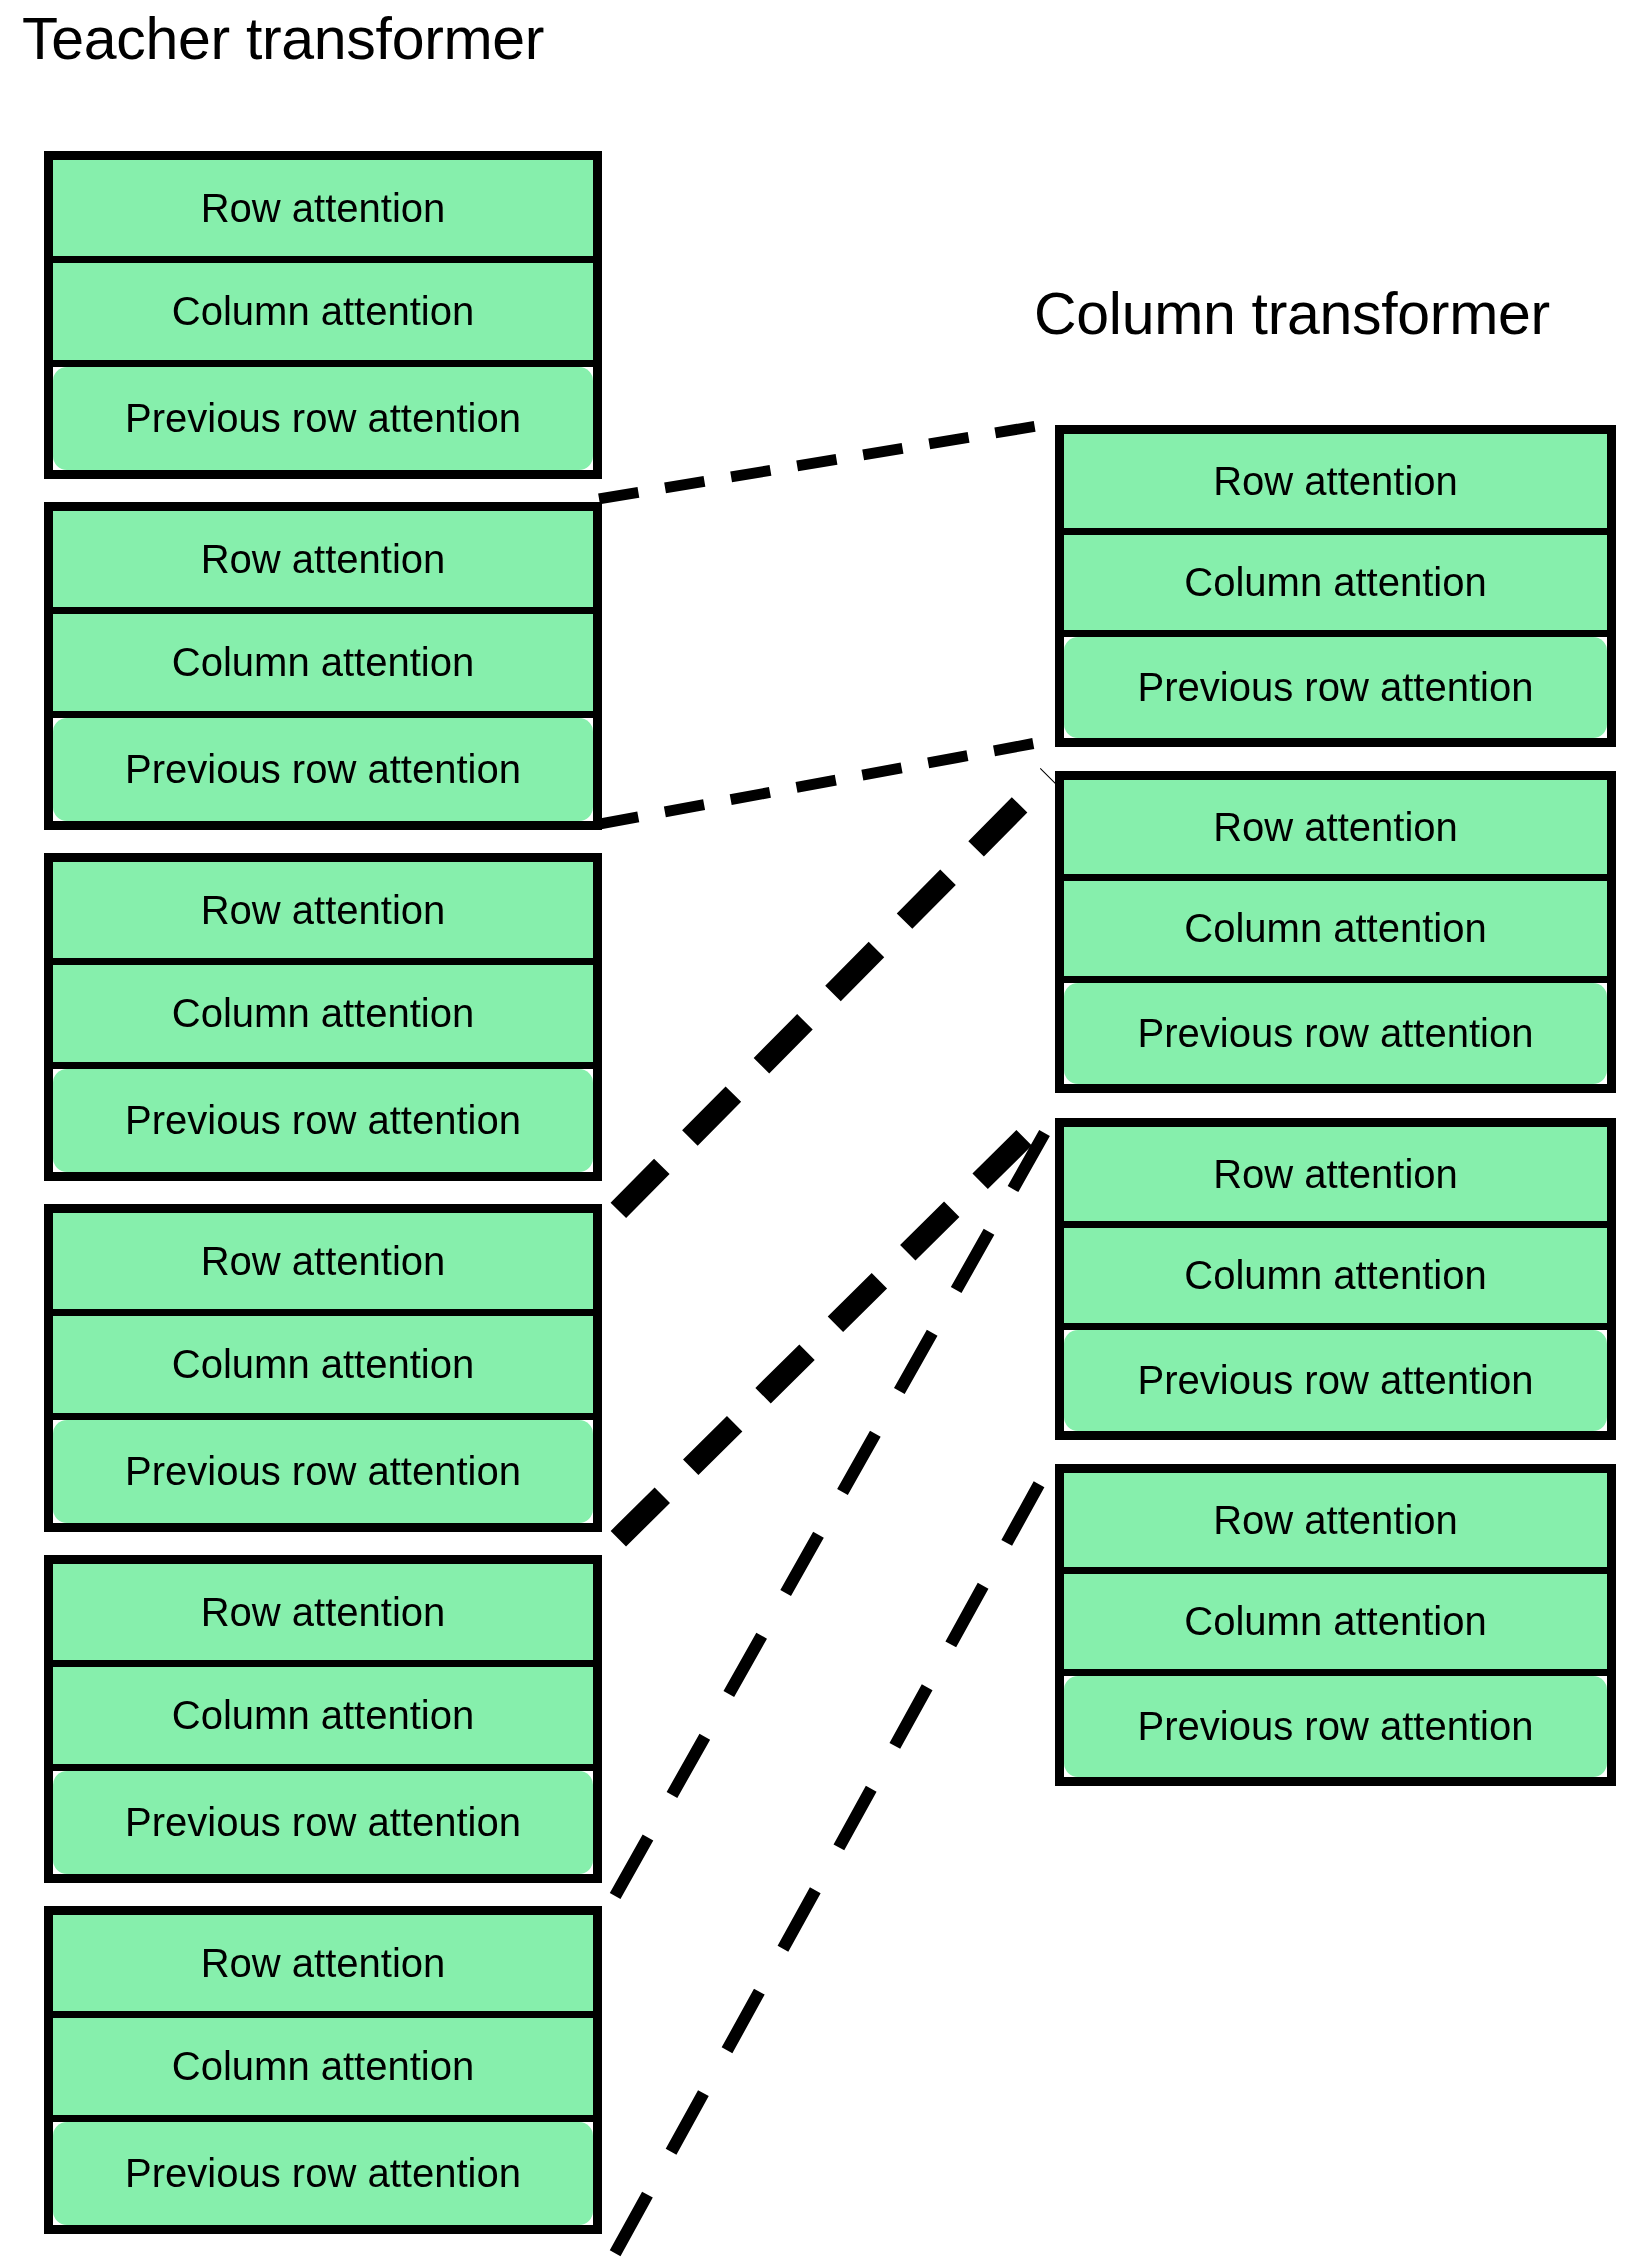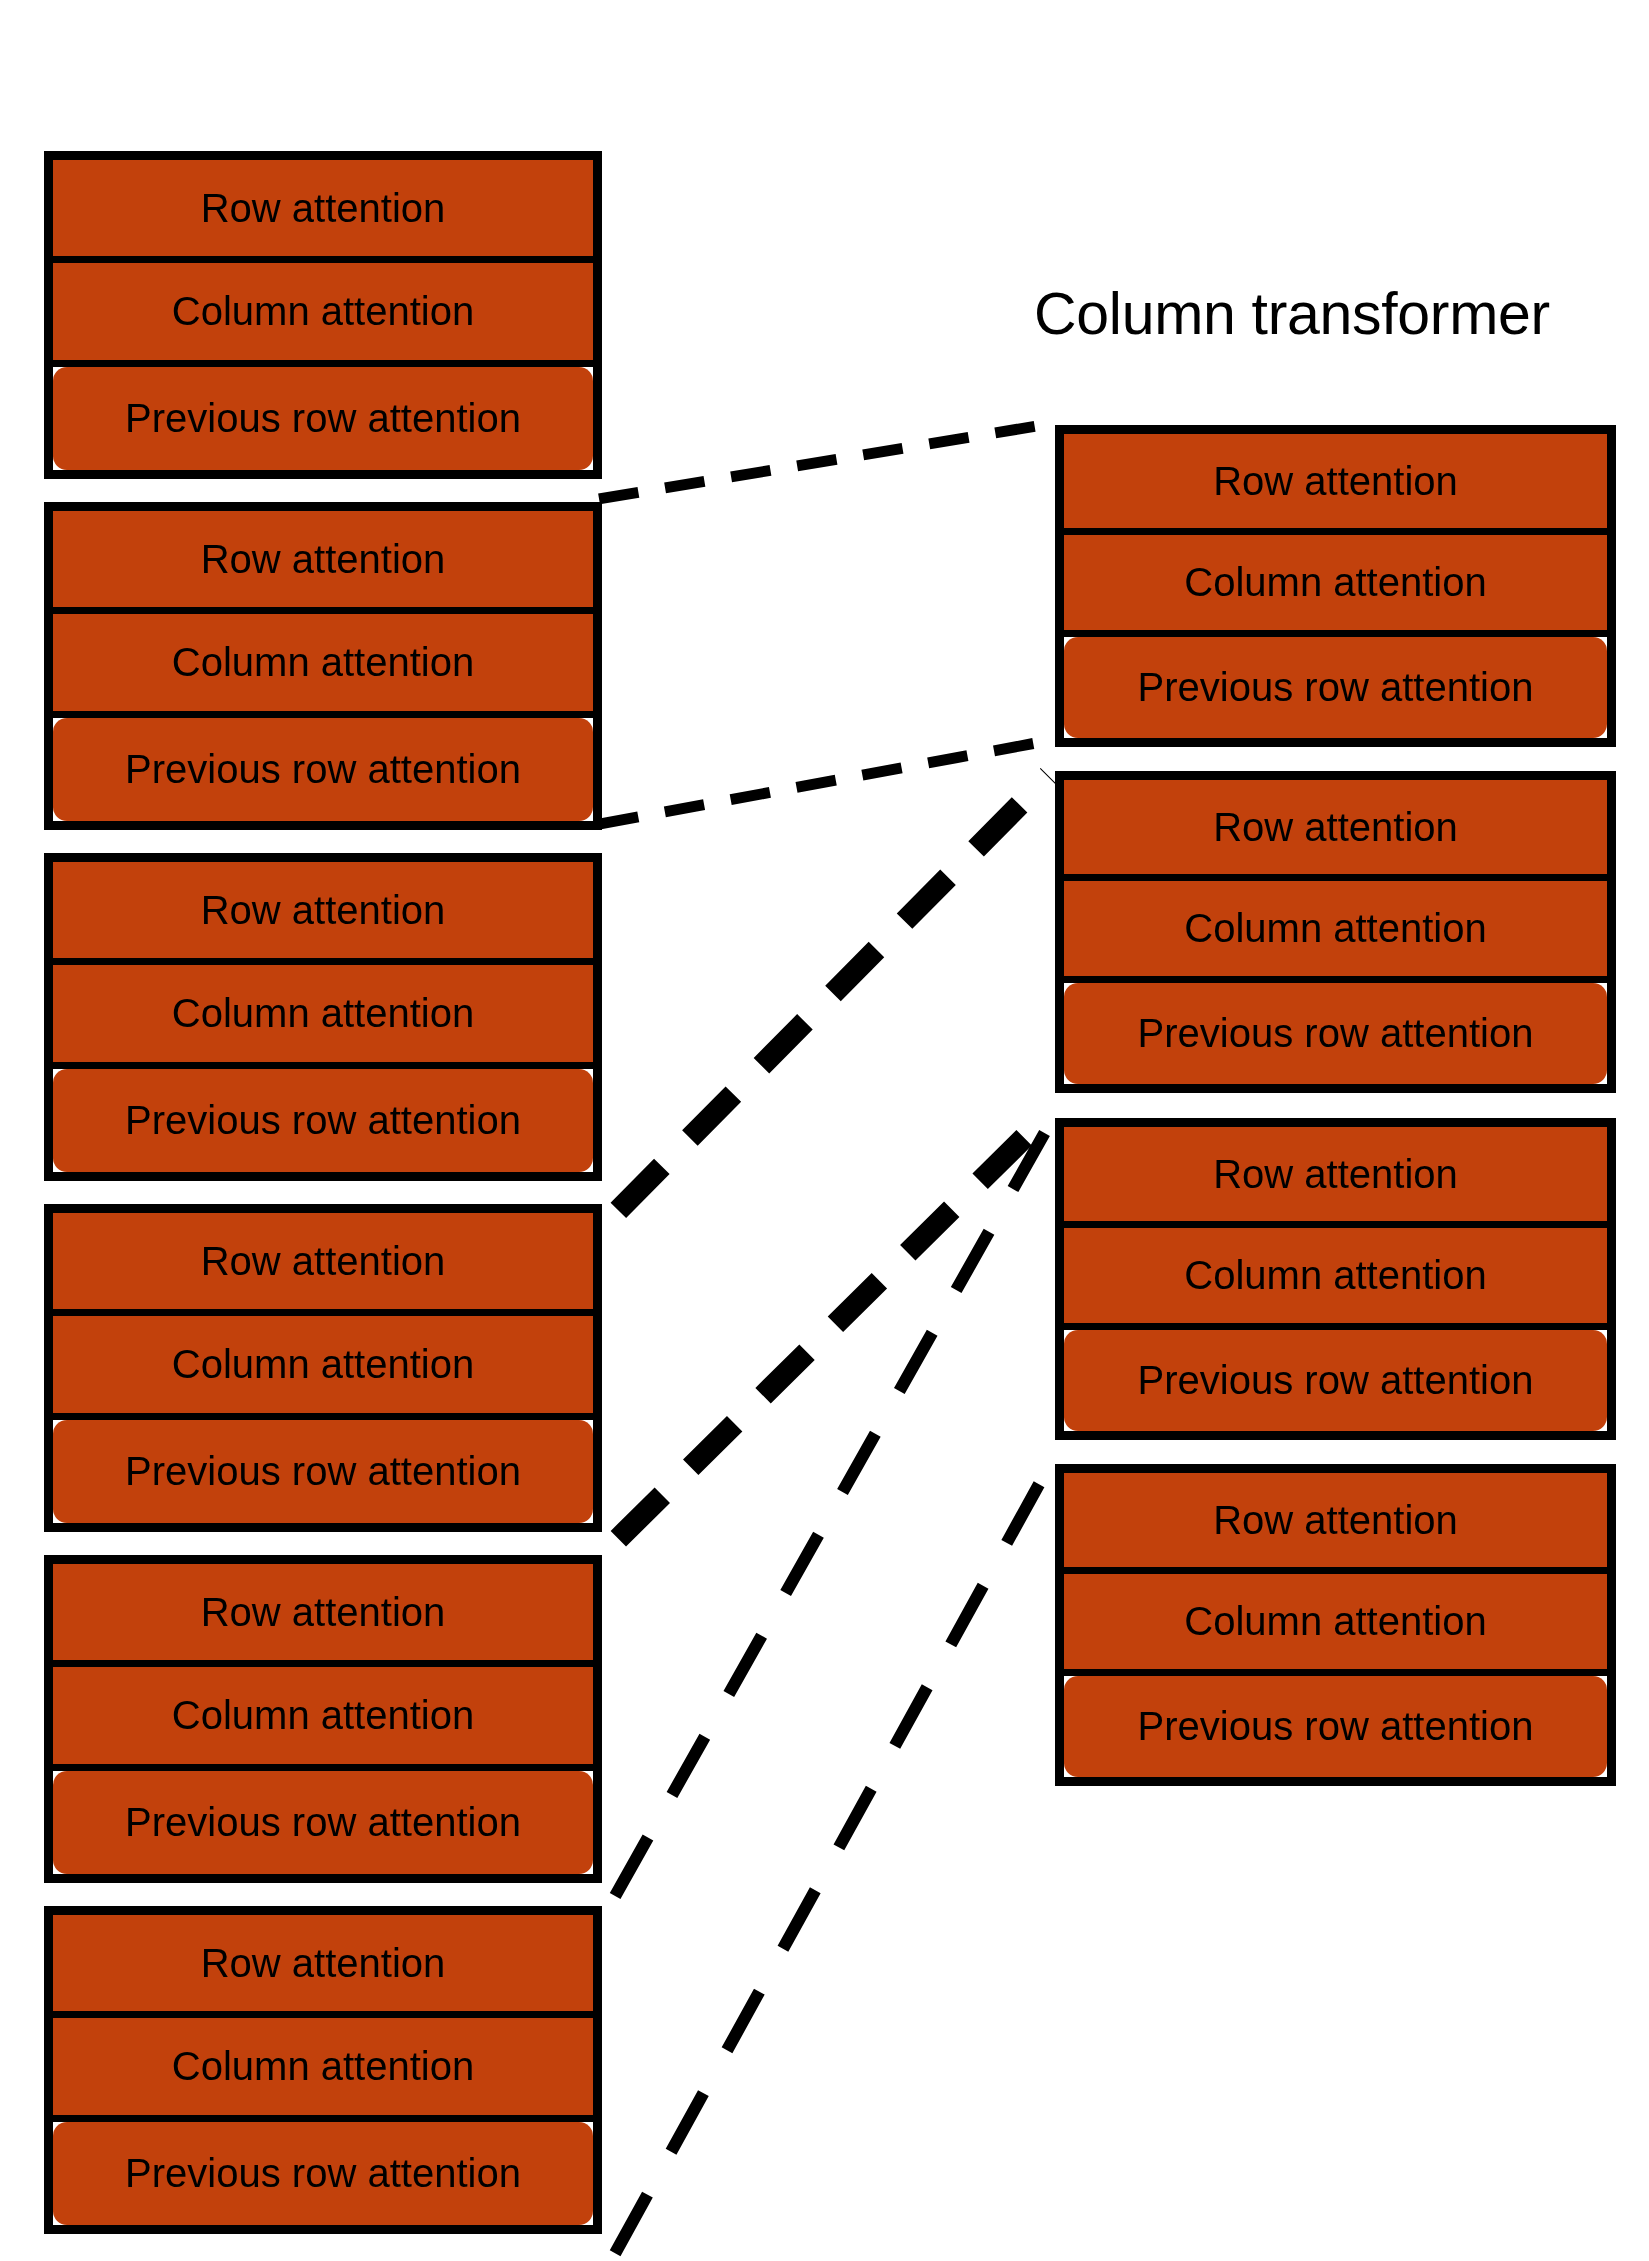--- a/index.html
+++ b/index.html
@@ -29,21 +29,21 @@
     box-sizing:border-box;
     border:9px solid #000;
     background:#ffffff;
   }
   .row{
     box-sizing:border-box;
     width:100%;
     display:flex;
     align-items:center;
     justify-content:center;
-    background:#c2410c;
+    background:#86efac;
     border-bottom:7px solid #000;
     overflow:hidden;
   }
   .row:last-child{ border-bottom:0;border-radius:14px; }
   .row span{
     font-size:40px;
     line-height:1;
     white-space:nowrap;
     color:#000;
   }
@@ -52,20 +52,21 @@
   #links{
     position:absolute;left:0;top:0;width:1650px;height:2261px;
     pointer-events:none;
   }
 </style>
 </head>
 <body>
 
 <div id="canvas">
 
+  <div class="title" id="teacher-title">Teacher transformer</div>
 
   <div class="title" id="student-title">Column transformer</div>
 
   <svg id="links" viewBox="0 0 2562 3512" xmlns="http://www.w3.org/2000/svg">
 
     <line x1="930" y1="775" x2="1620" y2="660" stroke="#000" stroke-width="17" stroke-dasharray="62 42" stroke-linecap="butt"></line>
 
     <line x1="930" y1="1280" x2="1620" y2="1152" stroke="#000" stroke-width="17" stroke-dasharray="62 42" stroke-linecap="butt"></line>
 
     <line x1="960" y1="1880" x2="1628" y2="1205" stroke="#000" stroke-width="34" stroke-dasharray="96 62" stroke-linecap="butt"></line>

